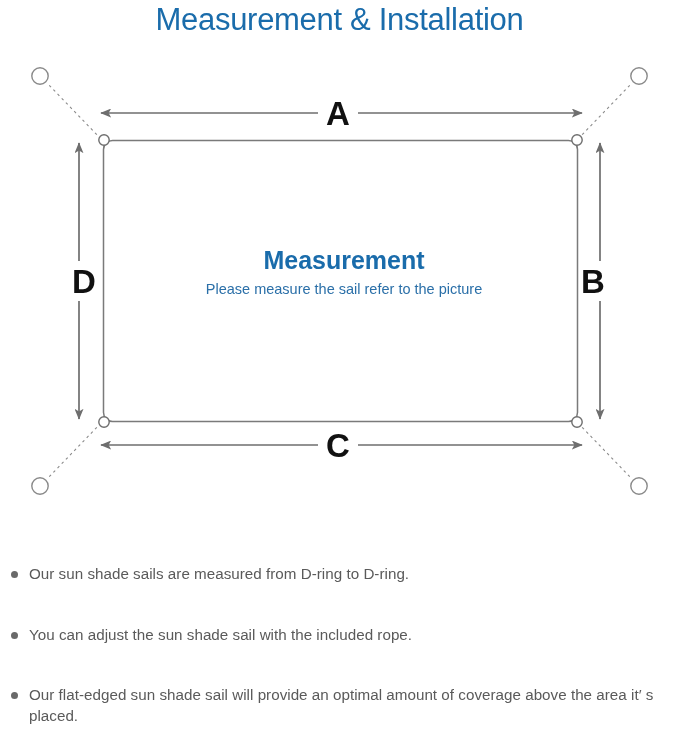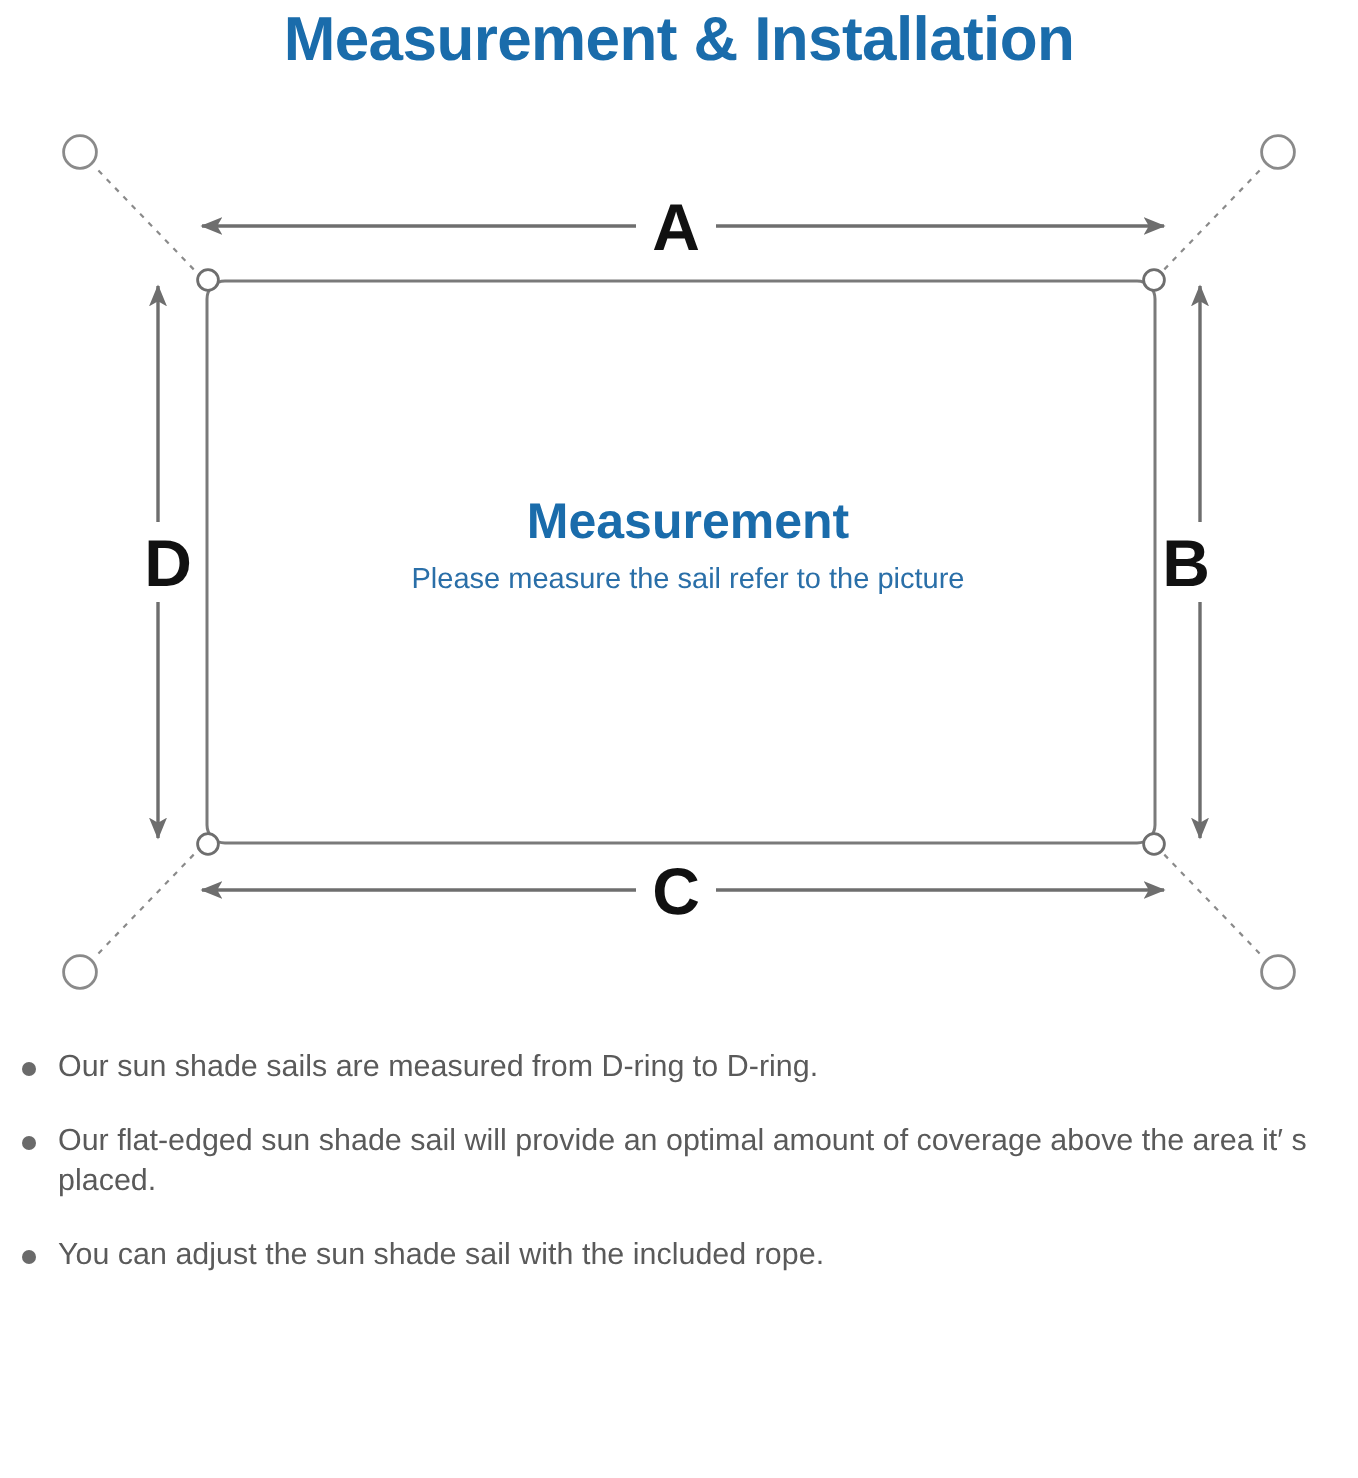--- a/index.html
+++ b/index.html
@@ -17,21 +17,21 @@
   }
 
   
   #title {
     position: absolute;
     left: 0;
     top: 0;
     width: 679px;
     text-align: center;
     font-size: 31px;
-    font-weight: bold;
+    font-weight: normal;
     letter-spacing: -0.3px;
     color: #1a6cab;
     line-height: 40px;
     white-space: nowrap;
   }
 
   
   #diagram {
     position: absolute;
     left: 0;
@@ -70,20 +70,21 @@
     width: 679px;
   }
   .note-item {
     position: relative;
     padding-left: 29px;
     margin-bottom: 16px;
     font-size: 15.2px;
     line-height: 20.5px;
     color: #5a5a5a;
     letter-spacing: 0.02px;
+    margin-top: 40px;
   }
   .note-bullet {
     position: absolute;
     left: 11px;
     top: 7px;
     width: 7px;
     height: 7px;
     border-radius: 50%;
     background: #6a6a6a;
   }
@@ -153,19 +154,19 @@
   </svg>
 </div>
 
 <div id="notes">
   <div class="note-item">
     <span class="note-bullet"></span>
     <span>Our sun shade sails are measured from D-ring to D-ring.</span>
   </div>
   <div class="note-item">
     <span class="note-bullet"></span>
-    <span>Our flat-edged sun shade sail will provide an optimal amount of coverage above the area it′ s placed.</span>
+    <span>You can adjust the sun shade sail with the included rope.</span>
   </div>
   <div class="note-item">
     <span class="note-bullet"></span>
-    <span>You can adjust the sun shade sail with the included rope.</span>
+    <span>Our flat-edged sun shade sail will provide an optimal amount of coverage above the area it′ s placed.</span>
   </div>
 </div>
 
 </body></html>

